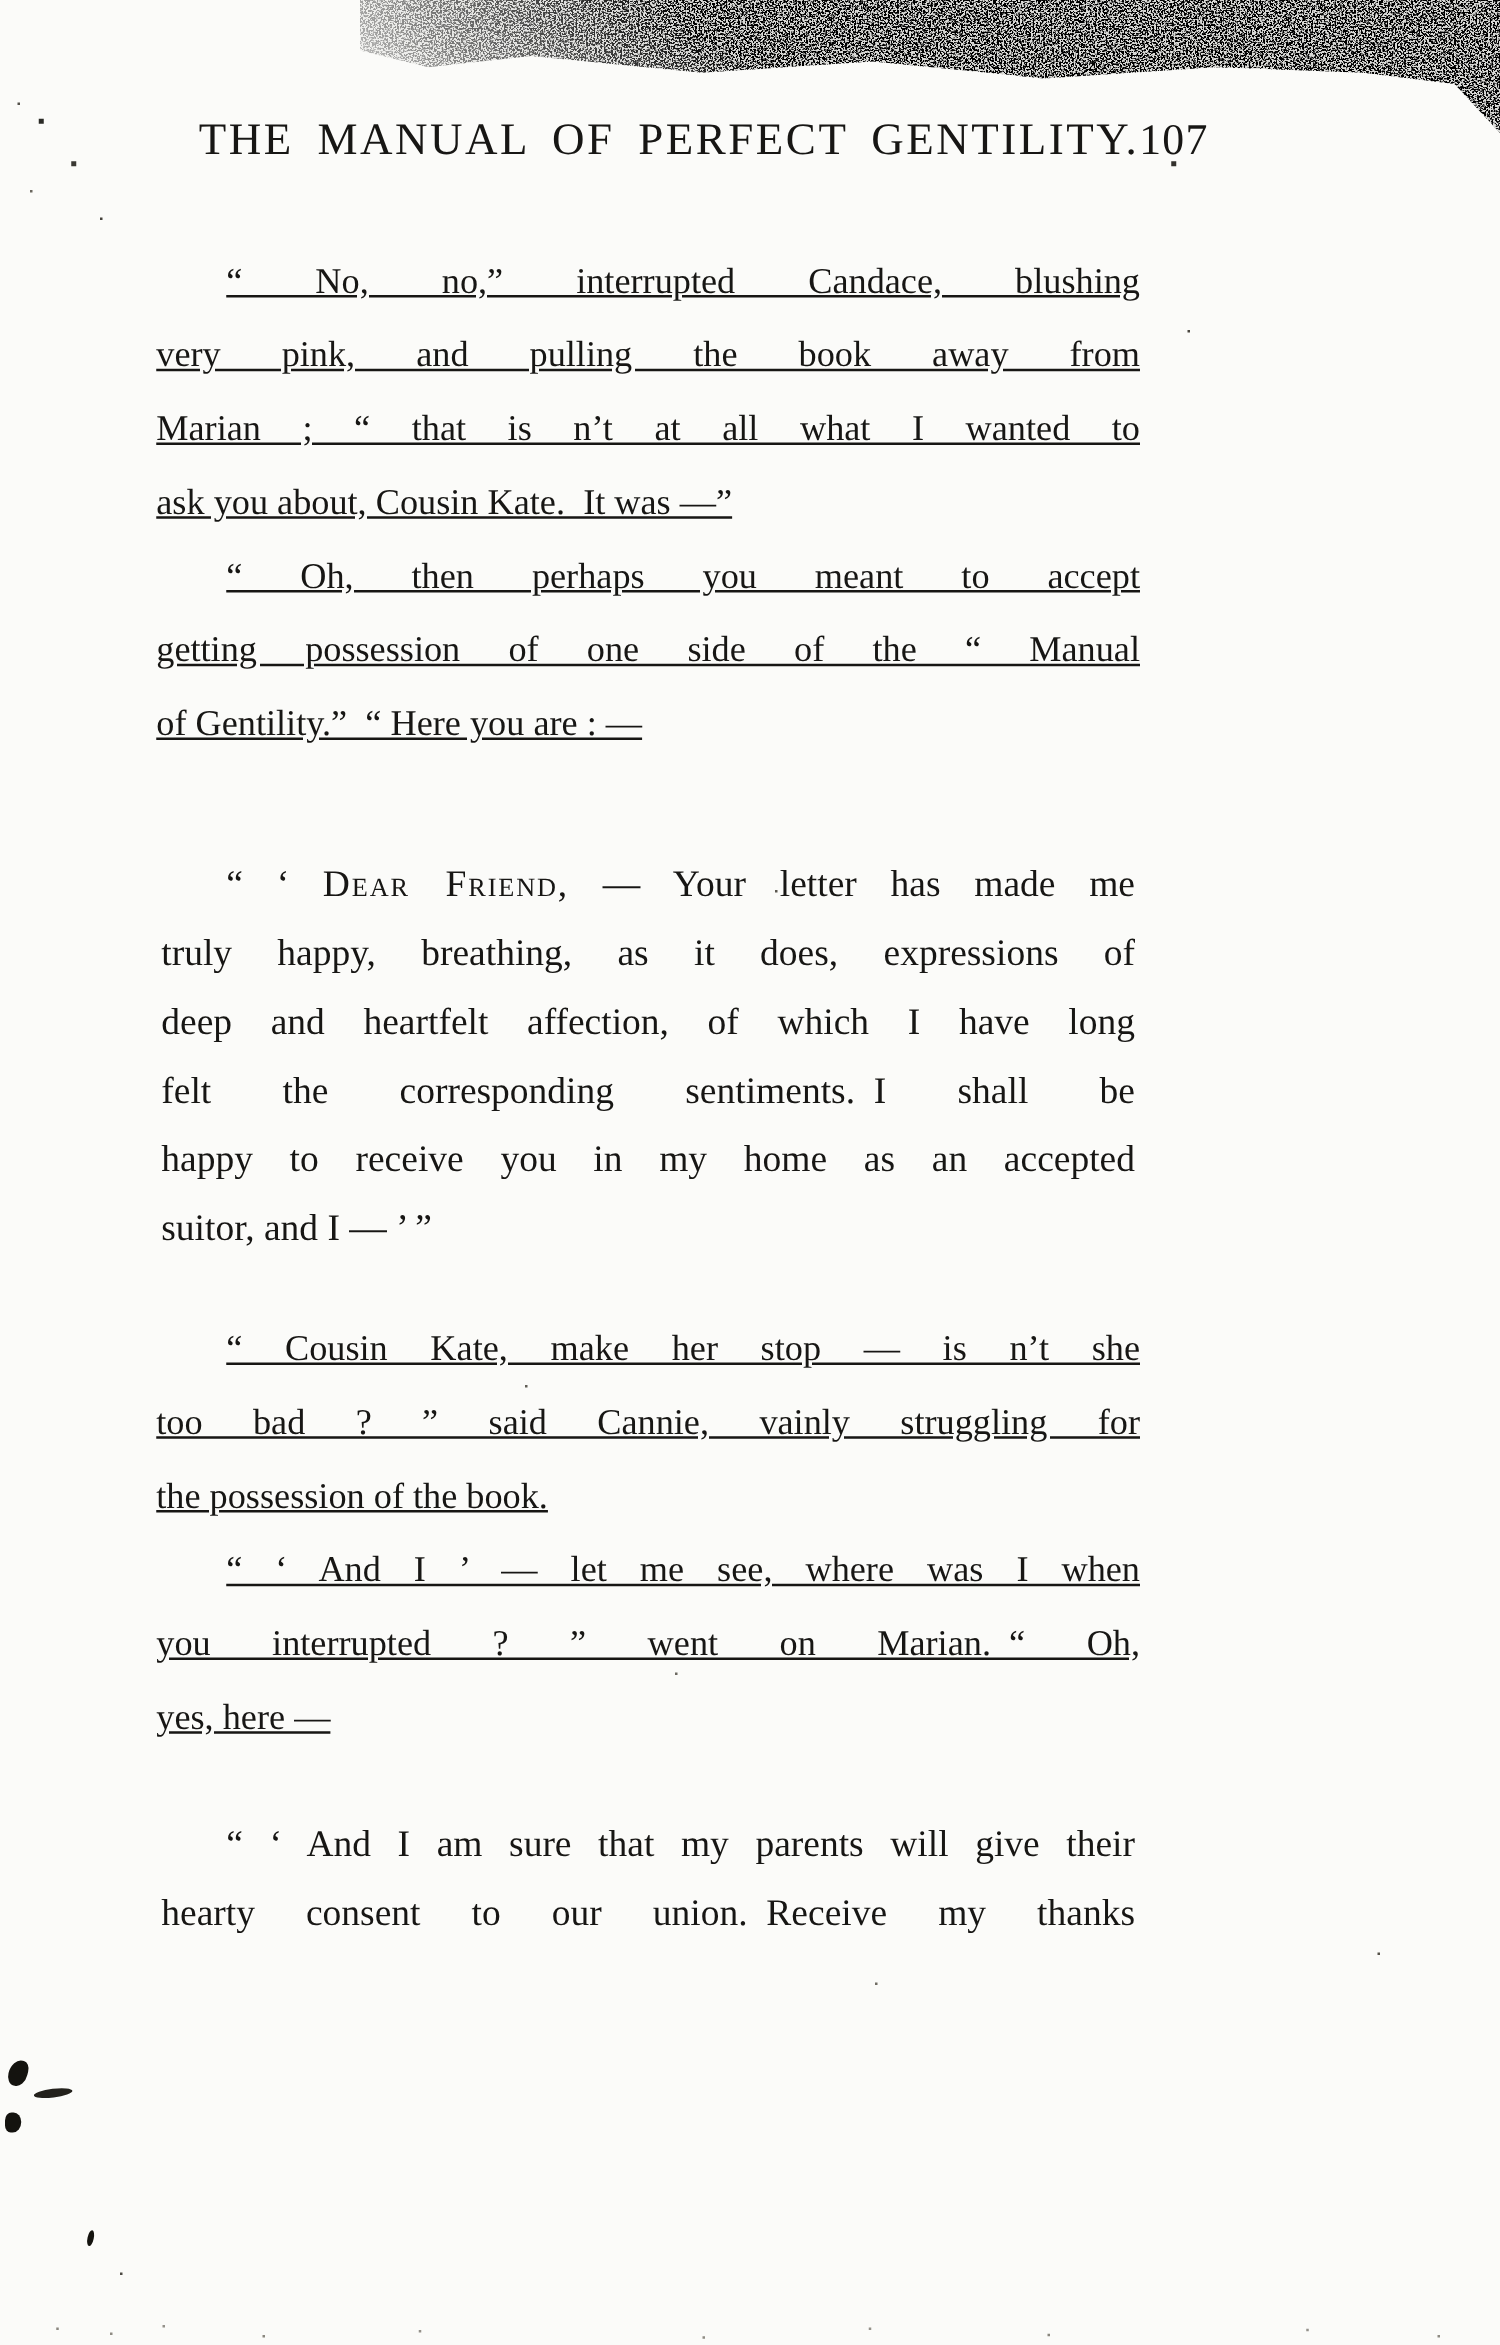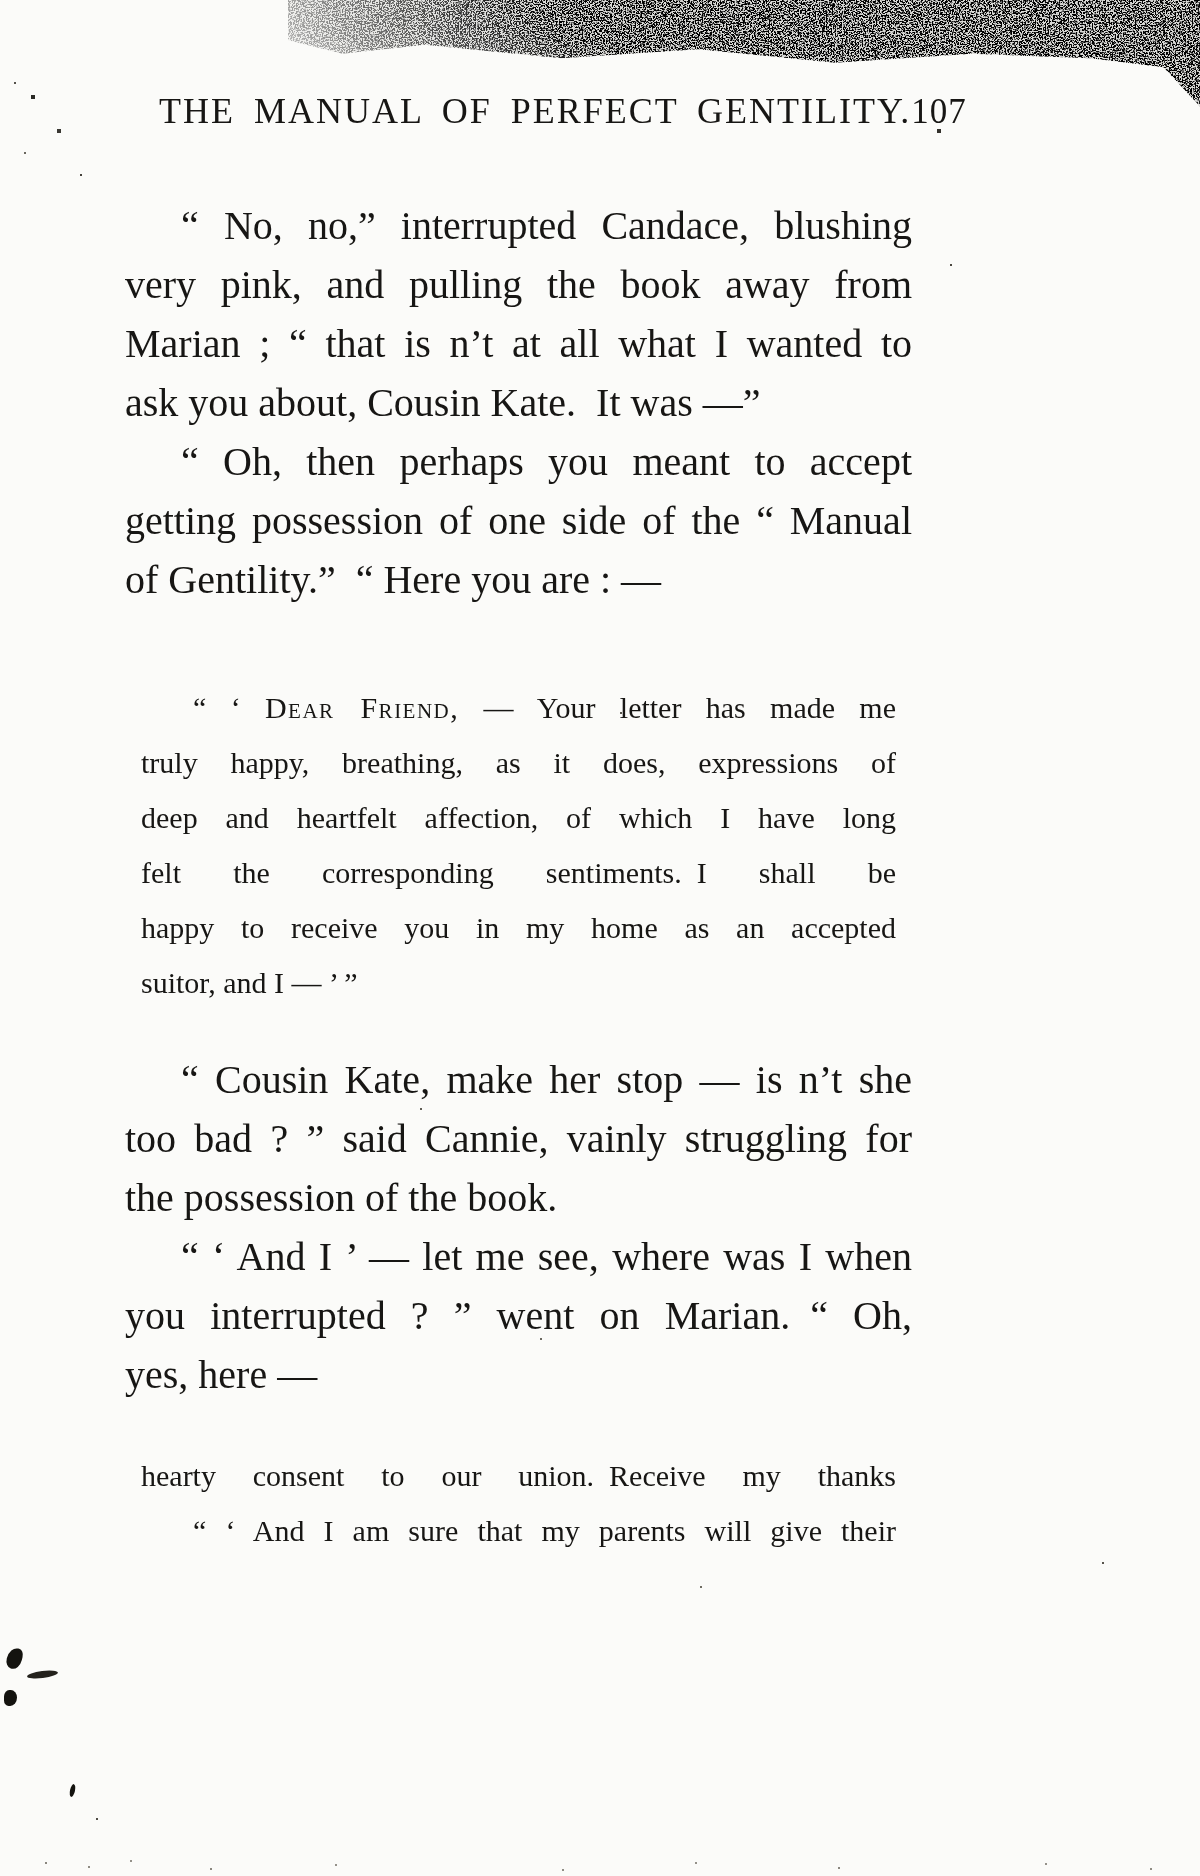--- a/index.html
+++ b/index.html
@@ -29,22 +29,22 @@
     display:flex; justify-content:space-between; align-items:baseline;
   }
   .running-head .title {
     font-size:36px; letter-spacing:2px; word-spacing:8px;
     padding-left:34px; white-space:nowrap;
   }
   .running-head .folio { font-size:35px; letter-spacing:1px; }
 
   
   .text-block { position:absolute; top:196px; left:125px; width:787px; }
-  .para   { margin:0; font-size:40px; line-height:59px; }
-  .letter { margin:16px; font-size:30px; line-height:55px; }
+  .para   { margin:0; font-size:29px; line-height:59px;text-decoration:underline; }
+  .letter { margin:4px; font-size:30px; line-height:55px; }
   .mt-letter1 { margin-top:71px; }
   .mt-para3   { margin-top:40px; }
   .mt-letter2 { margin-top:44px; }
 
   .line { display:block; text-align:justify; text-align-last:justify; }
   .line.last { text-align:center; text-align-last:left; }
   .para .line.indent   { padding-left:56px; }
   .letter .line.indent { padding-left:52px; }
   .sc { font-variant:small-caps; letter-spacing:1.5px; }
 
@@ -132,22 +132,22 @@
         <span class="line last">the possession of the book.</span>
       </p>
 
     <p class="para">
         <span class="line indent">“ ‘ And I ’ — let me see, where was I when</span>
         <span class="line">you interrupted ? ” went on Marian. “ Oh,</span>
         <span class="line last">yes, here —</span>
       </p>
 
     <blockquote class="letter mt-letter2">
+        <span class="line indent">“ ‘ And I am sure that my parents will give their</span>
         <span class="line">hearty consent to our union. Receive my thanks</span>
-        <span class="line indent">“ ‘ And I am sure that my parents will give their</span>
       </blockquote>
 
   </main>
 
   <div class="blob b1"></div>
   <div class="blob b2"></div>
   <div class="blob b3"></div>
   <div class="blob b4"></div>
   <div class="specks"></div>
 

